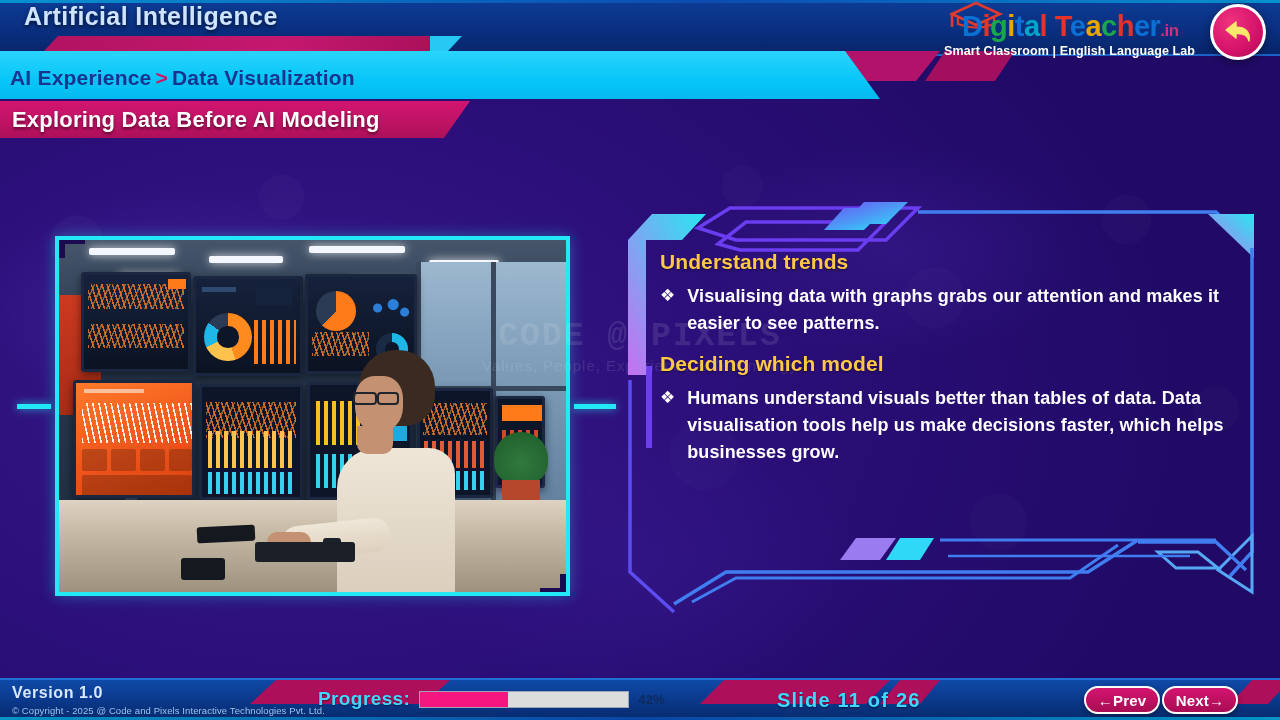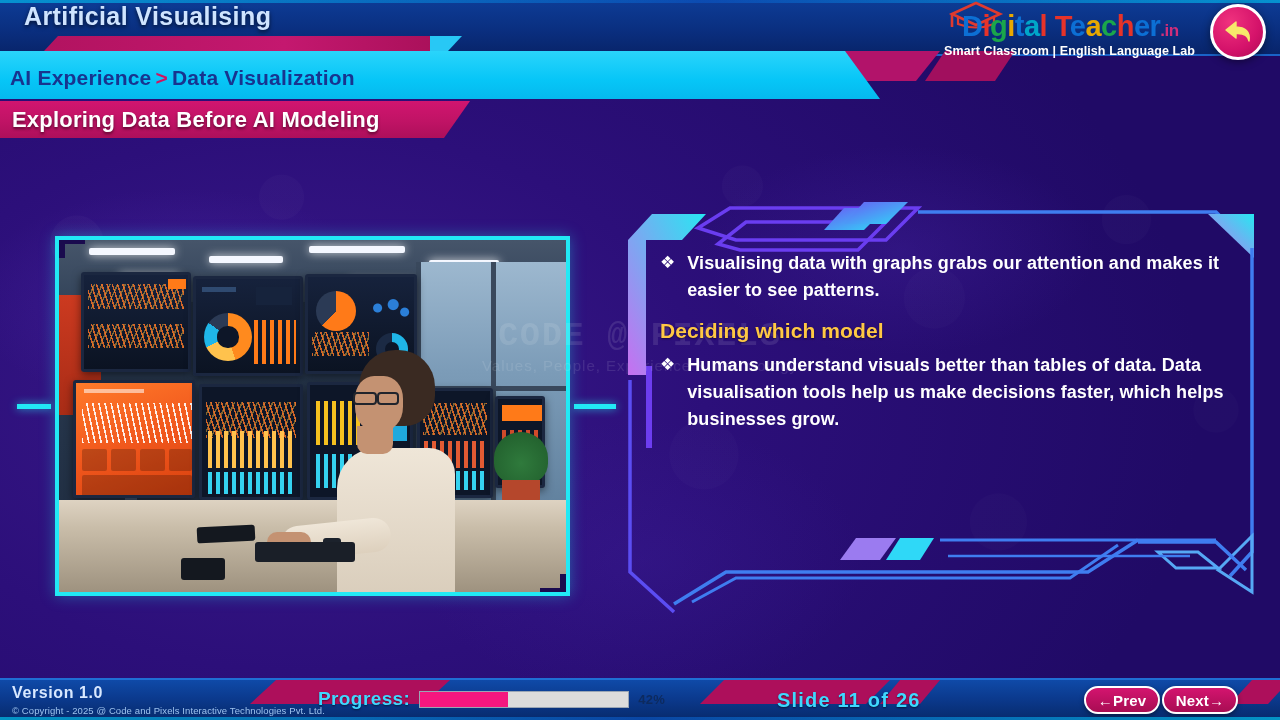--- a/index.html
+++ b/index.html
@@ -274,21 +274,21 @@
   }
   #prev-btn{ left:1084px; width:76px;text-align:center; }
   #next-btn{ left:1162px; width:76px; }
 </style>
 </head>
 <body>
 
 <div id="slide">
 
   <div id="header-band"></div>
-  <div id="app-title">Artificial Visualising</div>
+  <div id="app-title">Artificial Intelligence</div>
   <div id="title-ribbon"></div>
   <div id="title-ribbon-tail"></div>
 
   <div id="crumb-accent-a"></div>
   <div id="crumb-accent-b"></div>
   <div id="crumb-band"></div>
   <div id="breadcrumb">
     <span>AI Experience</span><span class="sep">&gt;</span><span>Data Visualization</span>
   </div>
 
@@ -465,20 +465,21 @@
 
       <path d="M238 338 L278 338 L262 360 L222 360 Z" fill="#9b7bf0"></path>
       <path d="M282 338 L316 338 L302 360 L268 360 Z" fill="#2fd8f7"></path>
 
       <path d="M322 340 L598 340" fill="none" stroke="#3f7df0" stroke-width="3"></path>
       <path d="M330 356 L572 356" fill="none" stroke="#3f7df0" stroke-width="2.5"></path>
     </svg>
 
     <div id="content-body">
       <div class="sec">
+        <div class="sec-head">Understand trends</div>
         <div class="bullet-row">
           <span class="bullet-mark">❖</span>
           <span class="bullet-text">Visualising data with graphs grabs our attention and makes it easier to see patterns.</span>
         </div>
       </div>
       <div class="sec">
         <div class="sec-head">Deciding which model</div>
         <div class="bullet-row">
           <span class="bullet-mark">❖</span>
           <span class="bullet-text">Humans understand visuals better than tables of data. Data visualisation tools help us make decisions faster, which helps businesses grow.</span>

